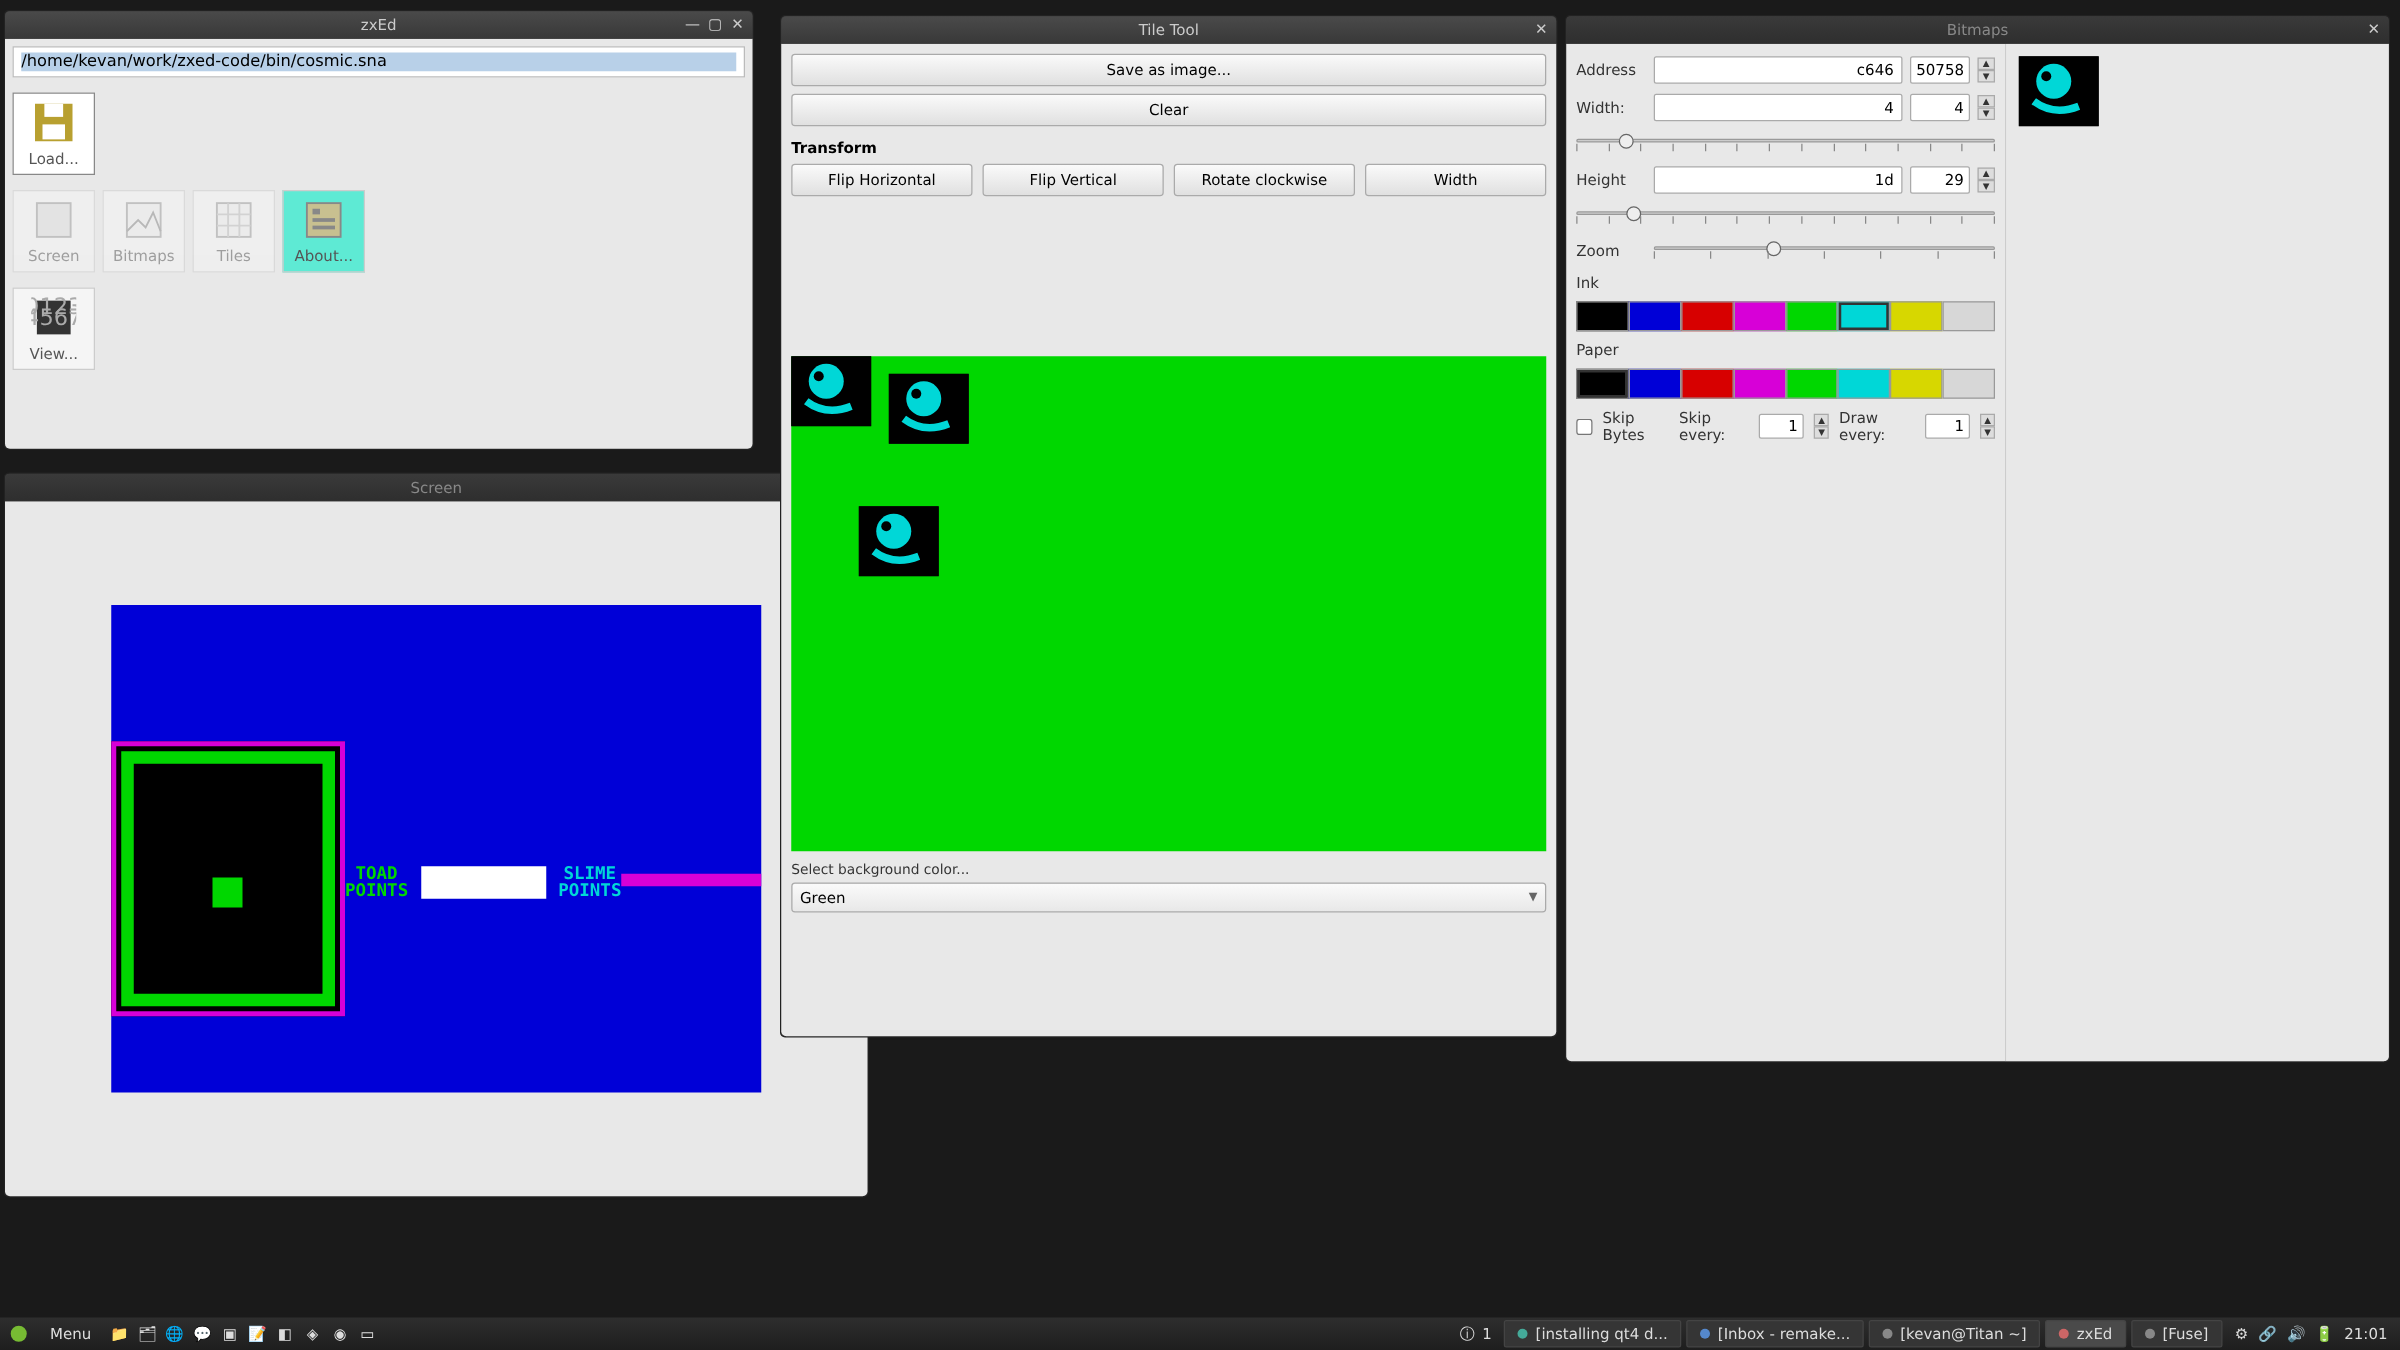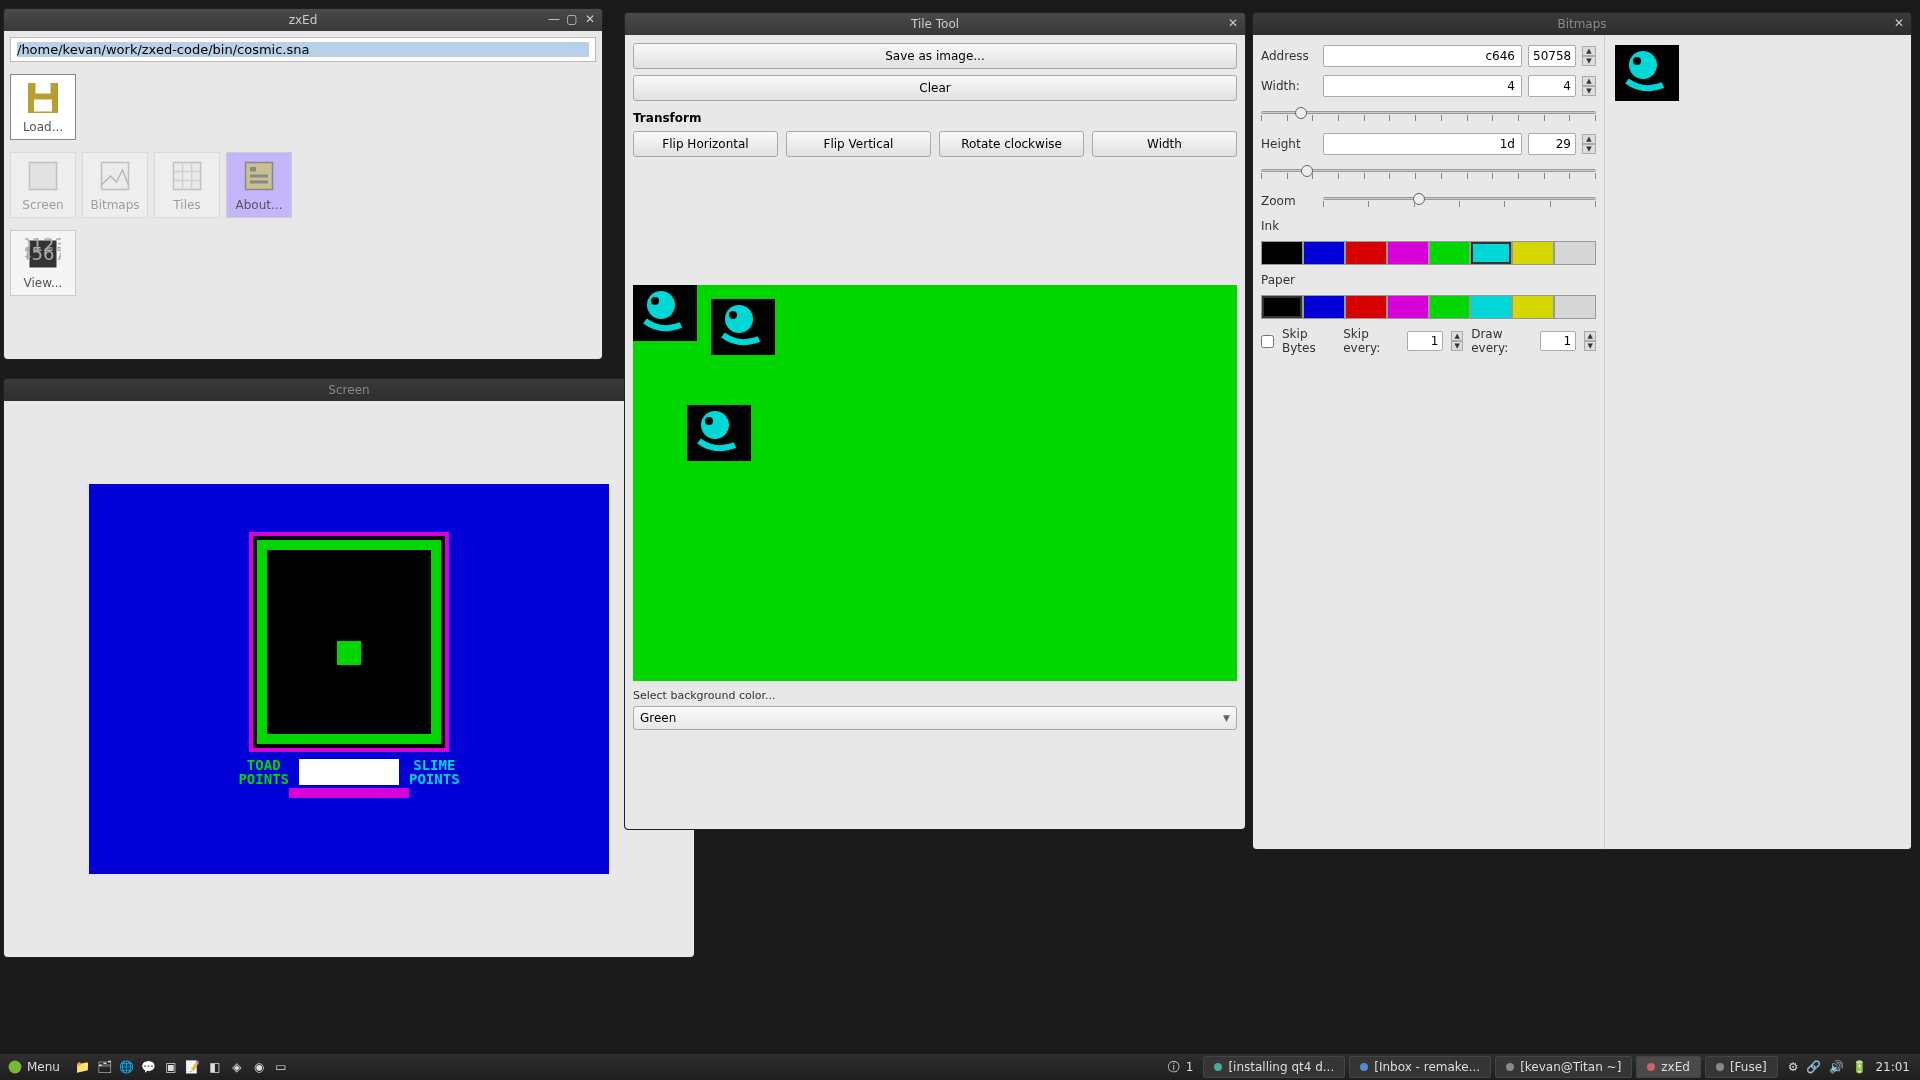--- a/index.html
+++ b/index.html
@@ -23,21 +23,21 @@
 .path-input input { width: 100%; border: none; outline: none; font-size: 13px; background: #b8d0e8; }
 .toolbar-grid { padding: 6px; display: flex; flex-wrap: wrap; gap: 6px; }
 .tool-btn { width: 66px; height: 66px; border: 1px solid #ccc; background: #f5f5f5; display: flex; flex-direction: column; align-items: center; justify-content: center; gap: 4px; font-size: 10px; color: #555; cursor: pointer; }
 .tool-btn.active { background: #fff; border-color: #888; }
 .tool-btn.disabled { opacity: 0.5; }
 .tool-icon { width: 36px; height: 36px; display: flex; align-items: center; justify-content: center; }
 
 
 #win-screen { left: 3px; top: 378px; width: 692px; height: 580px; }
 #win-screen .winbody { background: #e8e8e8; align-items: center; justify-content: center; }
-.screen-canvas { width: 520px; height: 390px; background: #0000d7; display: flex; flex-direction: column; align-items: center; padding-top: 48px; }
+.screen-canvas { width: 520px; height: 390px; background: #0000d7; display: flex; flex-direction: row; align-items: center; padding-top: 48px; }
 .game-box { border: 4px solid #d700d7; background: #000; width: 200px; height: 220px; position: relative; }
 .game-box::before { content:""; position:absolute; inset:4px; border: 10px solid #00d700; }
 .frog { position: absolute; left: 50%; top: 55%; transform: translate(-50%,-50%); width: 24px; height: 24px; background: #00d700; }
 .score-row { display: flex; gap: 10px; align-items: center; margin-top: 6px; }
 .score-label { font-family: monospace; font-weight: bold; font-size: 14px; line-height: 1; text-align: center; }
 .toad { color: #00d700; }
 .slime { color: #00d7d7; }
 .score-mid { width: 100px; height: 26px; background: #fff; }
 .pink-bar { width: 120px; height: 10px; background: #d700d7; margin-top: 2px; }
 
@@ -74,21 +74,21 @@
 .slider-track .thumb { position: absolute; top: 0; width: 12px; height: 12px; background: #eee; border: 1px solid #666; border-radius: 6px; }
 .swatch-row { display: flex; }
 .swatch { width: 42px; height: 24px; border: 1px solid #999; cursor: pointer; }
 .swatch.selected { outline: 2px solid #333; outline-offset: -3px; }
 .check-row { display: flex; align-items: center; gap: 8px; }
 .check-row input[type=checkbox] { width: 13px; height: 13px; }
 .small-spin { width: 36px; padding: 2px 4px; text-align: right; background: #fff; border: 1px solid #aaa; border-radius: 2px; }
 
 
 #taskbar { position: absolute; left: 0; right: 0; bottom: 0; height: 26px; background: linear-gradient(#2e2e2e,#1e1e1e); display: flex; align-items: center; color: #ddd; font-size: 11px; }
-#taskbar .menu-btn { display: flex; align-items: center; gap: 5px; padding: 0 8px; height: 100%; cursor: pointer; }
+#taskbar .menu-btn { display: flex; align-items: center; gap: 18px; padding: 0 8px; height: 100%; cursor: pointer; }
 #taskbar .launchers { display: flex; gap: 4px; padding: 0 6px; }
 #taskbar .launchers span { width: 18px; height: 18px; display: flex; align-items: center; justify-content: center; cursor: pointer; }
 #taskbar .tasks { display: flex; gap: 4px; margin-left: auto; }
 #taskbar .task { padding: 3px 10px; background: #353535; border: 1px solid #444; border-radius: 2px; display: flex; align-items: center; gap: 6px; cursor: pointer; max-width: 180px; white-space: nowrap; overflow: hidden; }
 #taskbar .task.active { background: #4a4a4a; }
 #taskbar .task .dot { width: 8px; height: 8px; border-radius: 4px; }
 #taskbar .tray { display: flex; align-items: center; gap: 8px; padding: 0 10px; }
 #taskbar .tray span { cursor: pointer; }
 </style>
 </head>
@@ -145,21 +145,21 @@
       </div>
       <div class="tool-btn disabled">
         <div class="tool-icon">
             <svg viewBox="0 0 24 24">
               <rect x="3" y="3" width="18" height="18" fill="#eee" stroke="#999"></rect>
               <path d="M9 3v18M15 3v18M3 9h18M3 15h18" stroke="#bbb"></path>
             </svg>
           </div>
         <span>Tiles</span>
       </div>
-      <div class="tool-btn" style="background:#c4b5fd">
+      <div class="tool-btn" style="background:#5eead4">
         <div class="tool-icon">
             <svg viewBox="0 0 24 24">
               <rect x="3" y="3" width="18" height="18" fill="#c8c090" stroke="#888"></rect>
               <rect x="6" y="6" width="4" height="3" fill="#888"></rect>
               <rect x="6" y="11" width="12" height="2" fill="#888"></rect>
               <rect x="6" y="15" width="12" height="2" fill="#888"></rect>
             </svg>
           </div>
         <span>About...</span>
       </div>

